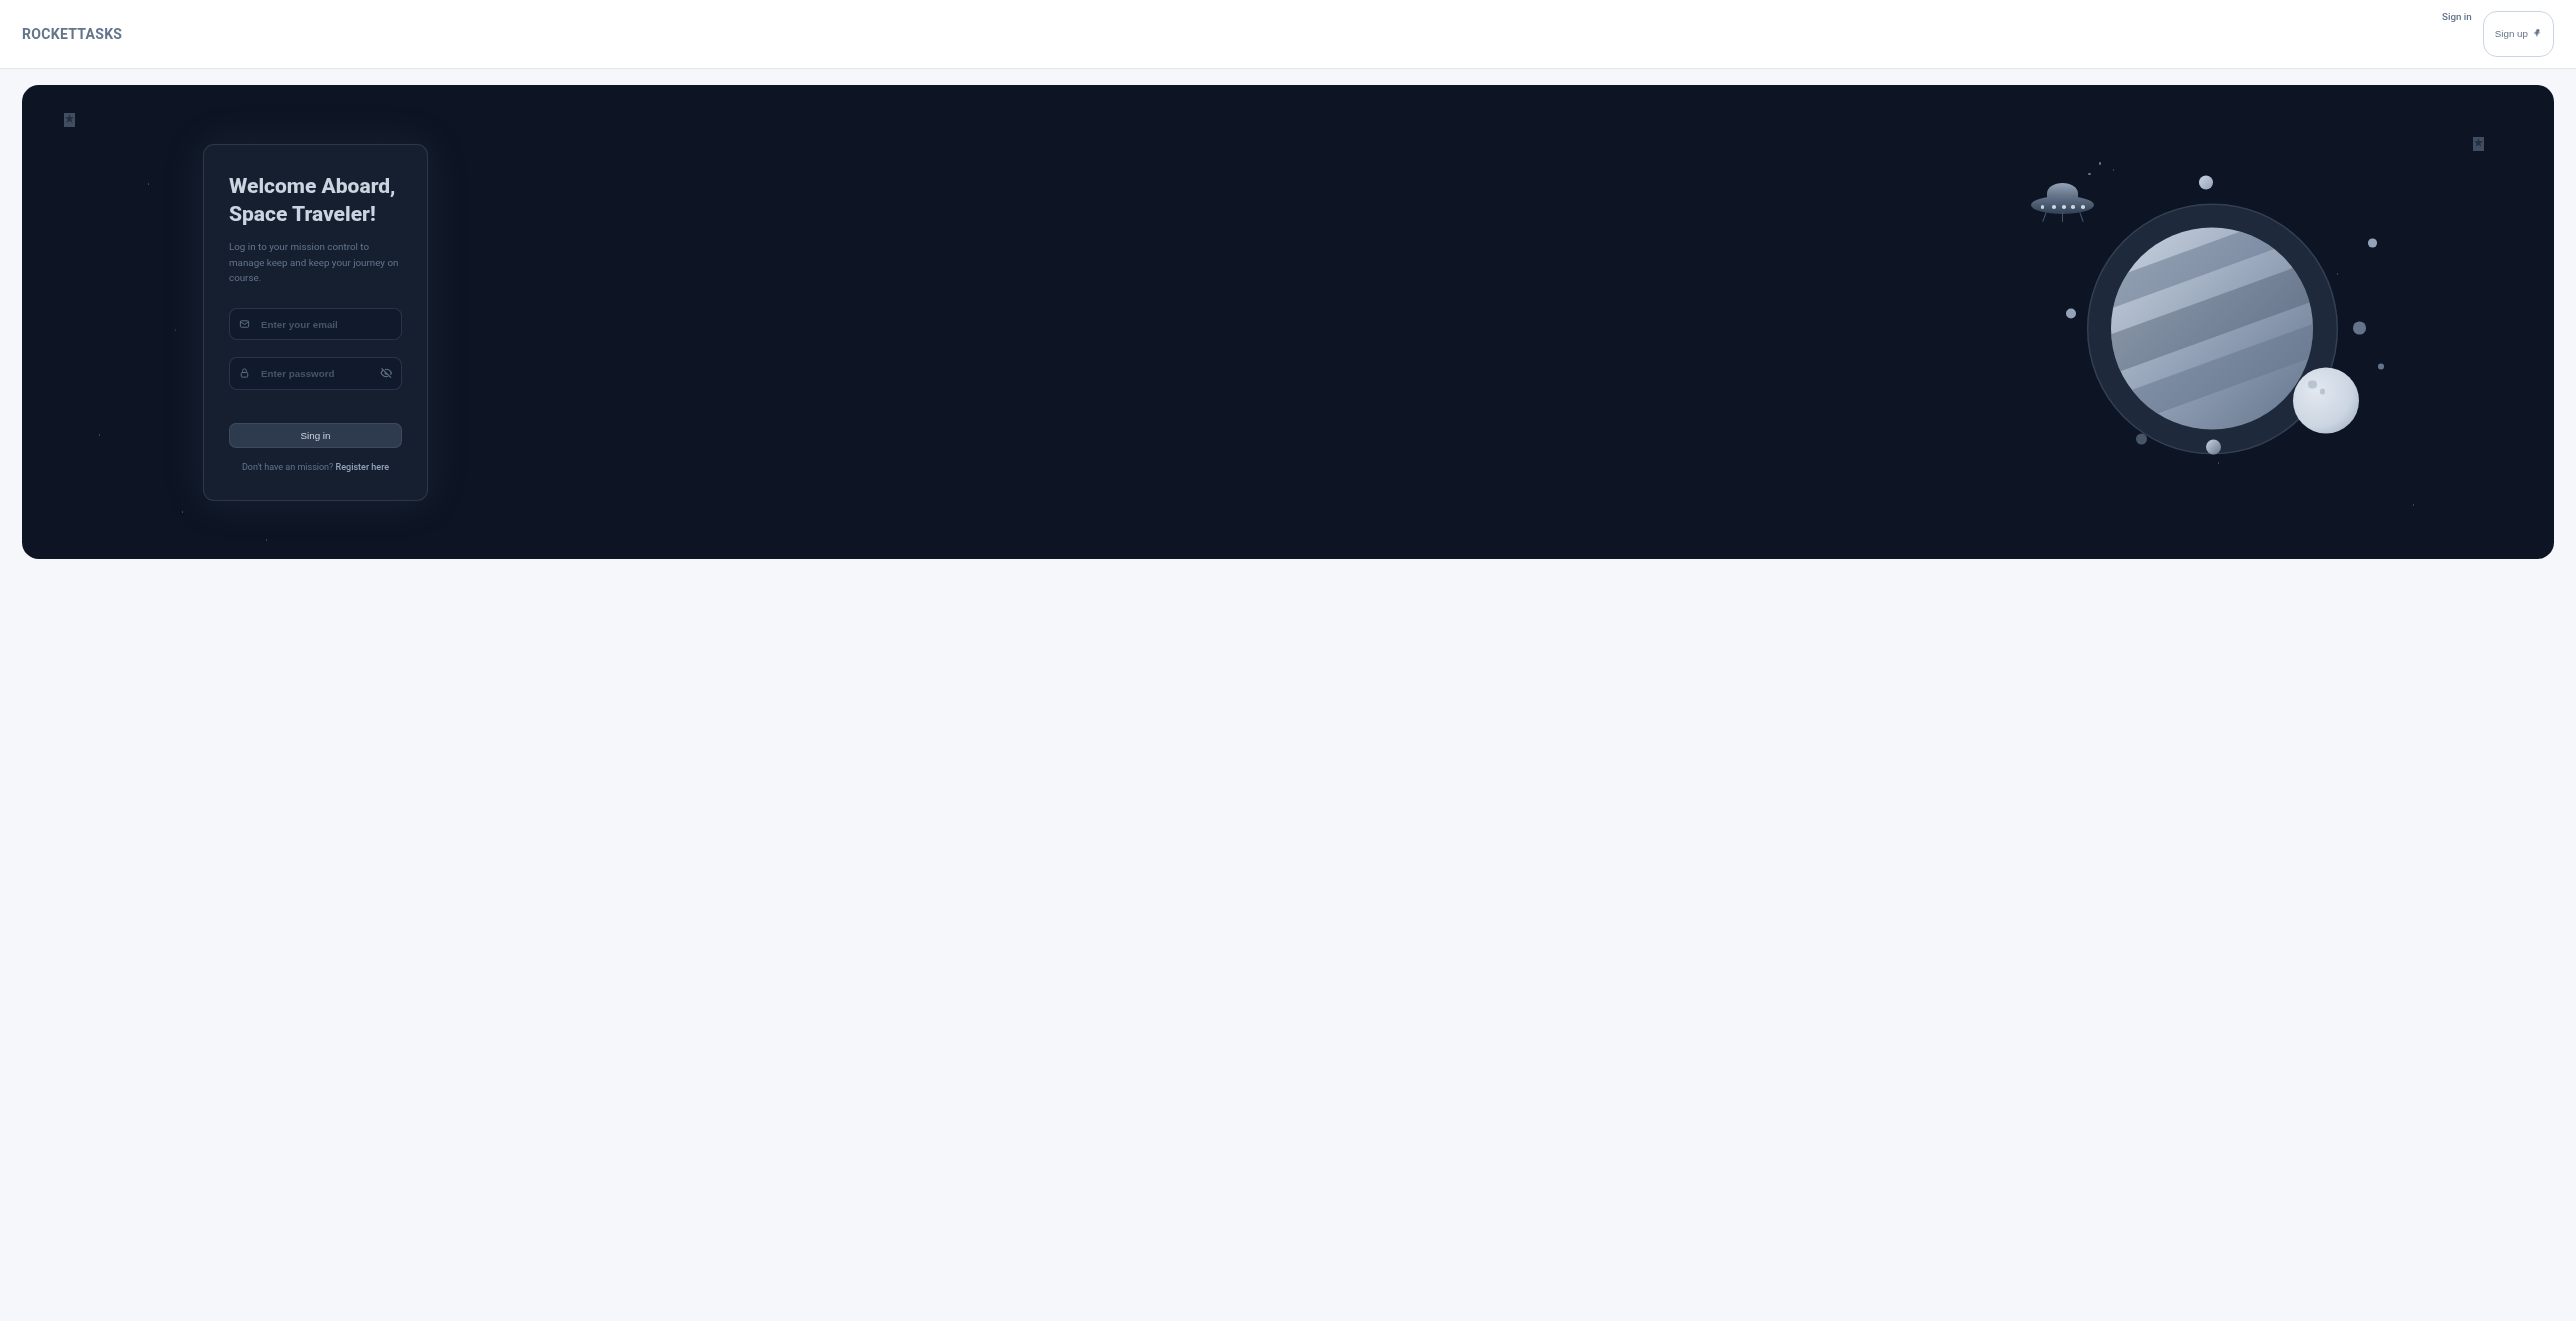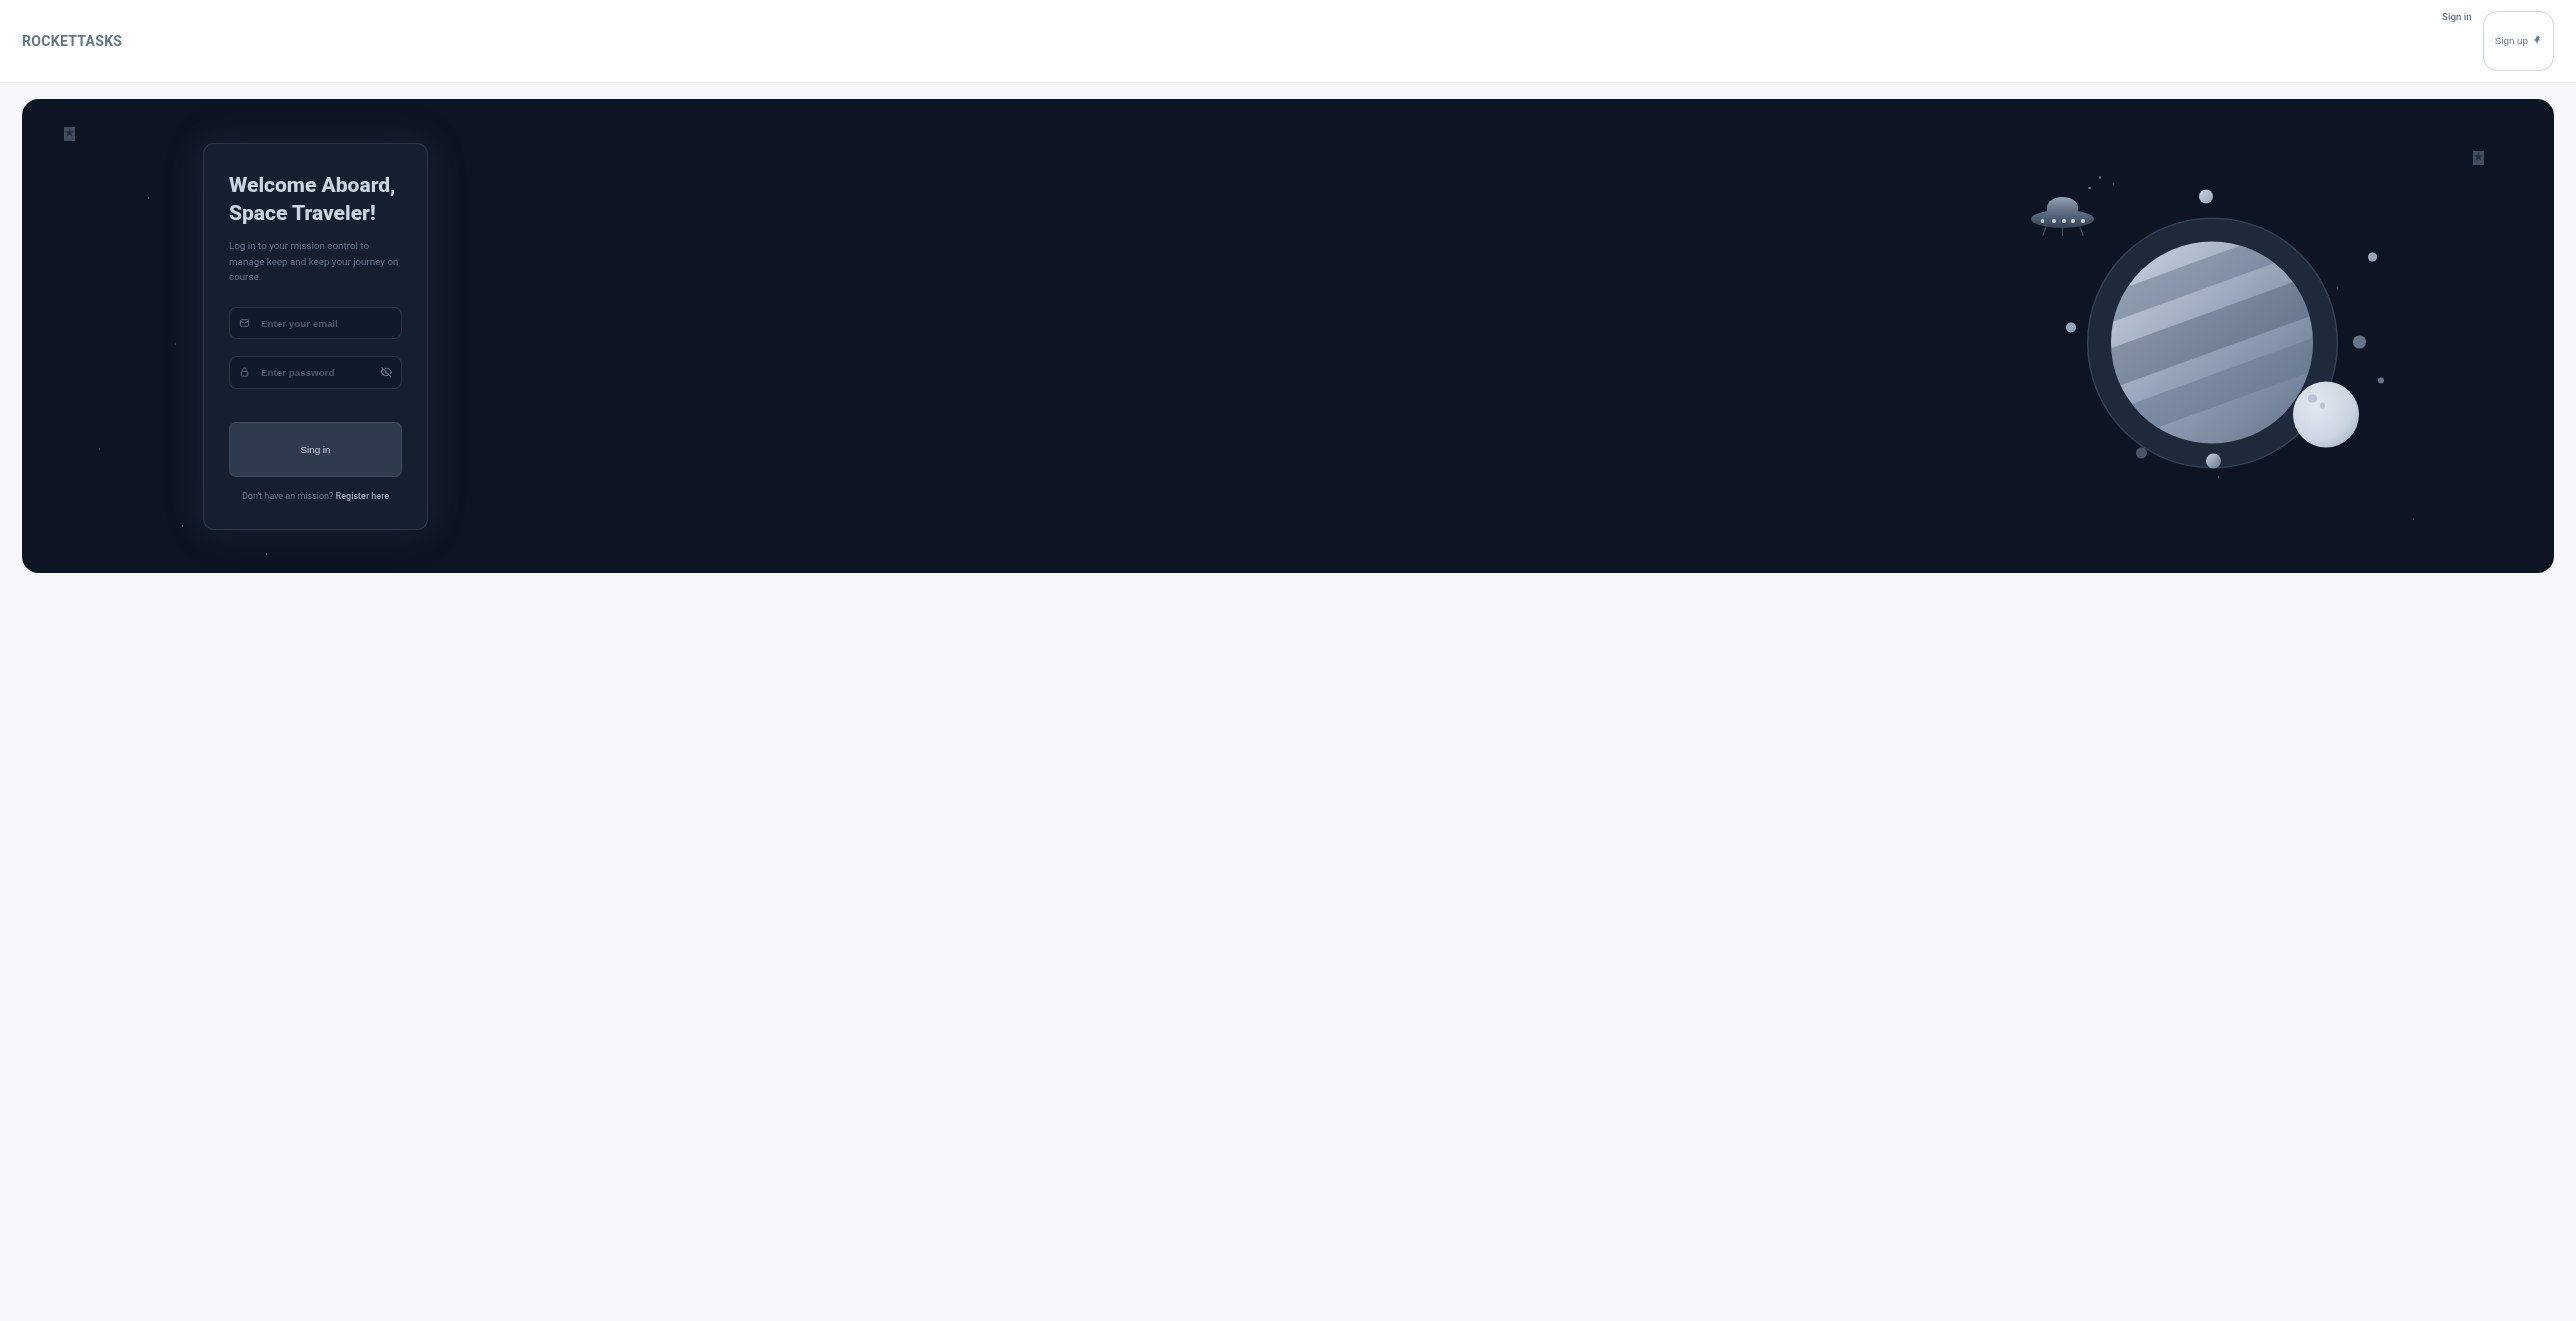--- a/index.html
+++ b/index.html
@@ -40,21 +40,21 @@
       color: #64748b;
       font-size: 9.8px;
       text-decoration: none;
       font-weight: 500;
     }
 
     .signup-btn {
       display: flex;
       align-items: center;
       gap: 4.2px;
-      padding: 23px 11px;
+      padding: 16px 11px;
       background: transparent;
       border: 0.7px solid #cbd5e1;
       border-radius: 14px;
       color: #64748b;
       font-size: 9.8px;
       font-weight: 500;
       cursor: pointer;
     }
 
     .signup-btn svg {
@@ -182,21 +182,21 @@
       background: none;
       border: none;
       cursor: pointer;
       width: 12.6px;
       height: 12.6px;
       padding: 0;
     }
 
     .submit-btn {
       width: 100%;
-      padding: 21px;
+      padding: 6px;
       background: rgba(71, 85, 105, 0.5);
       border: 0.7px solid rgba(100, 116, 139, 0.3);
       border-radius: 7px;
       color: #cbd5e1;
       font-size: 9.8px;
       font-weight: 500;
       cursor: pointer;
       margin-bottom: 14px;
     }
 

